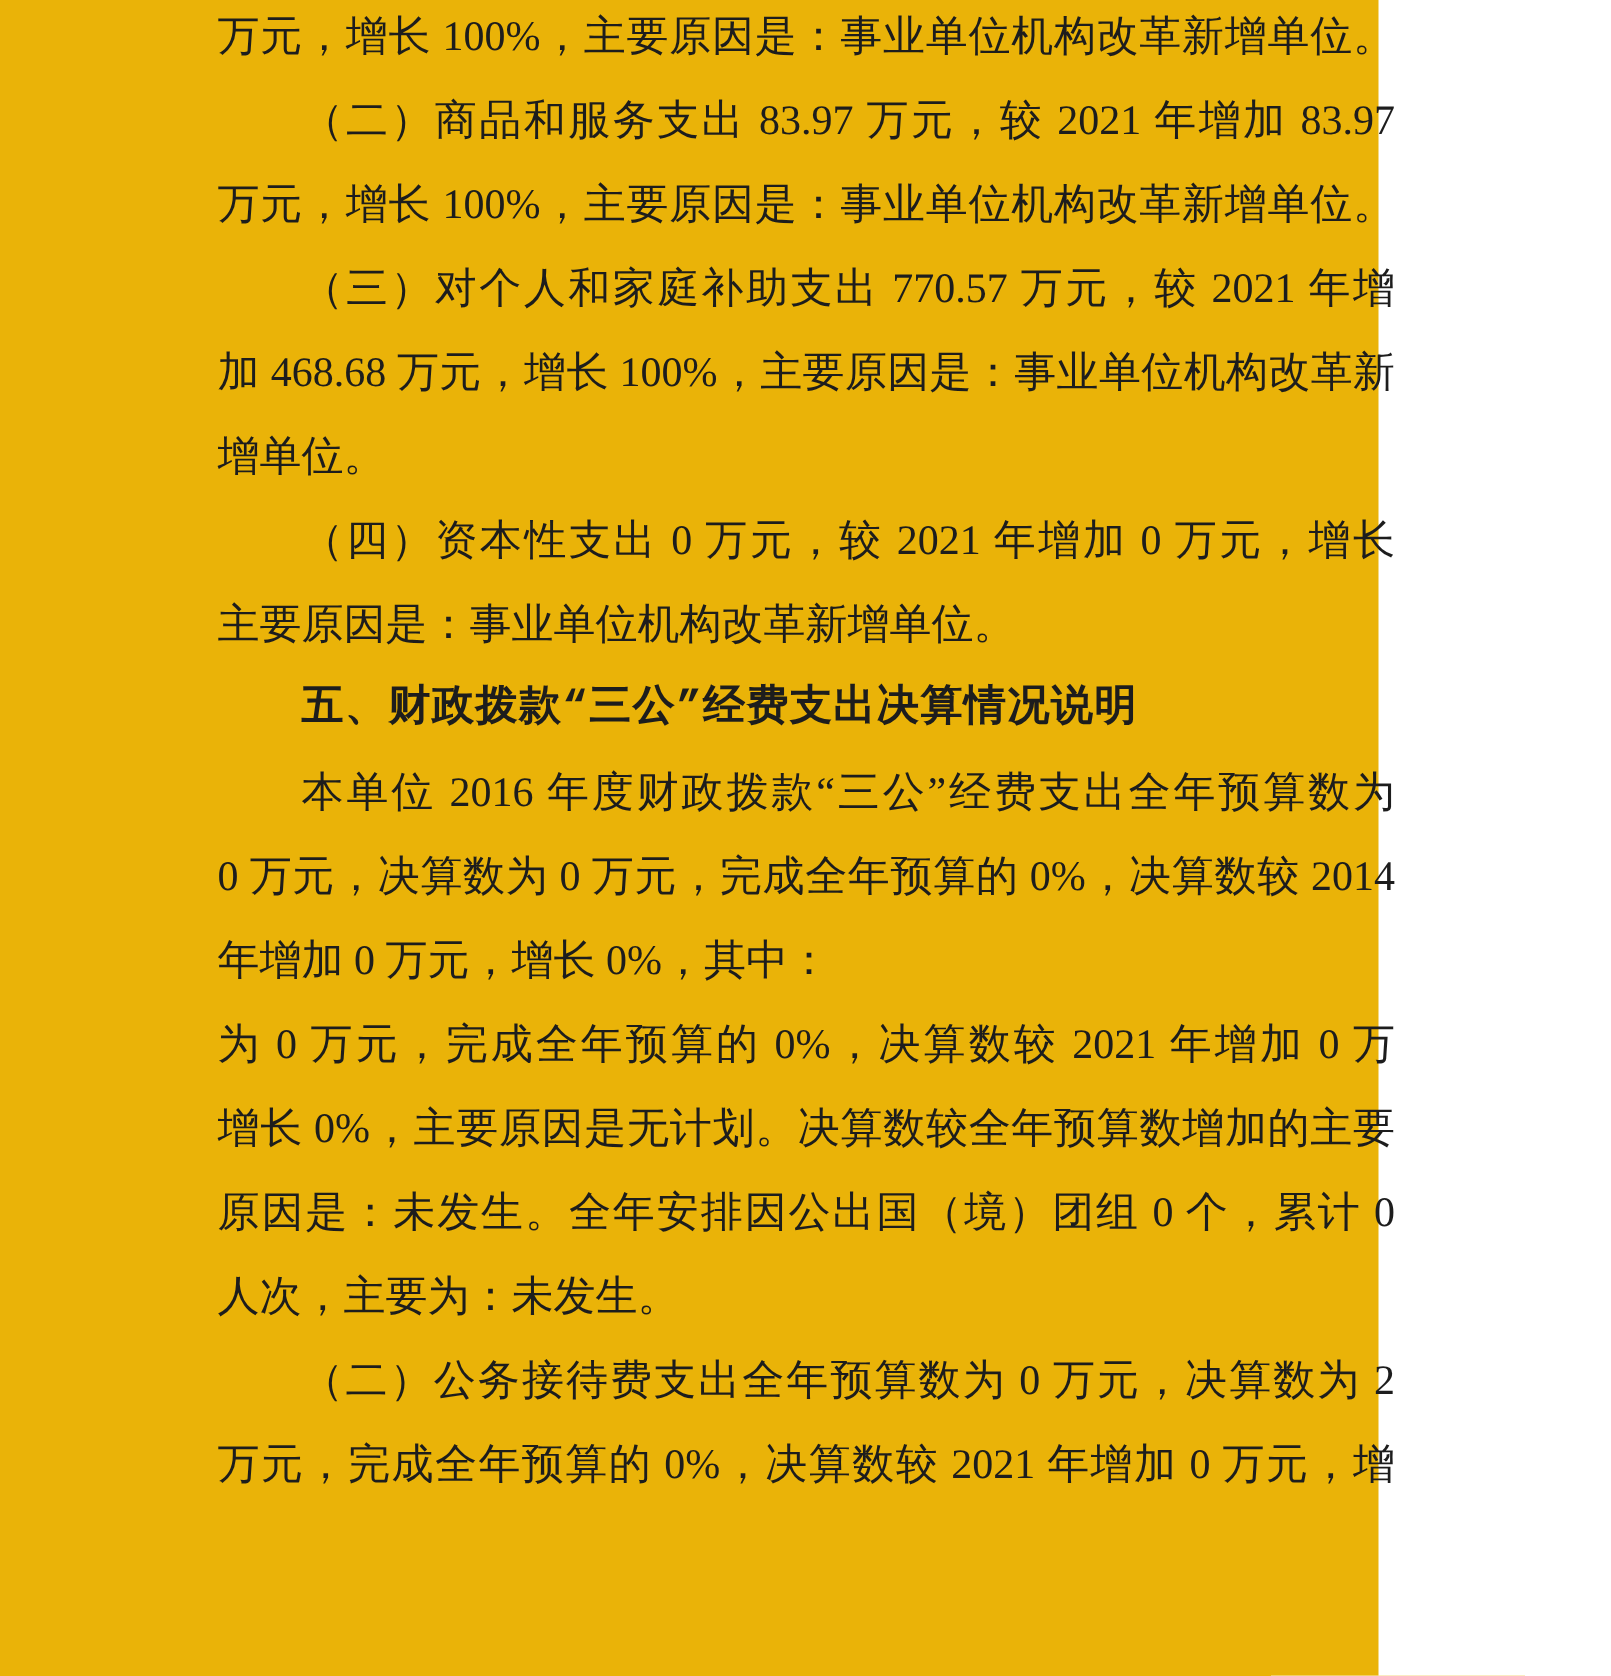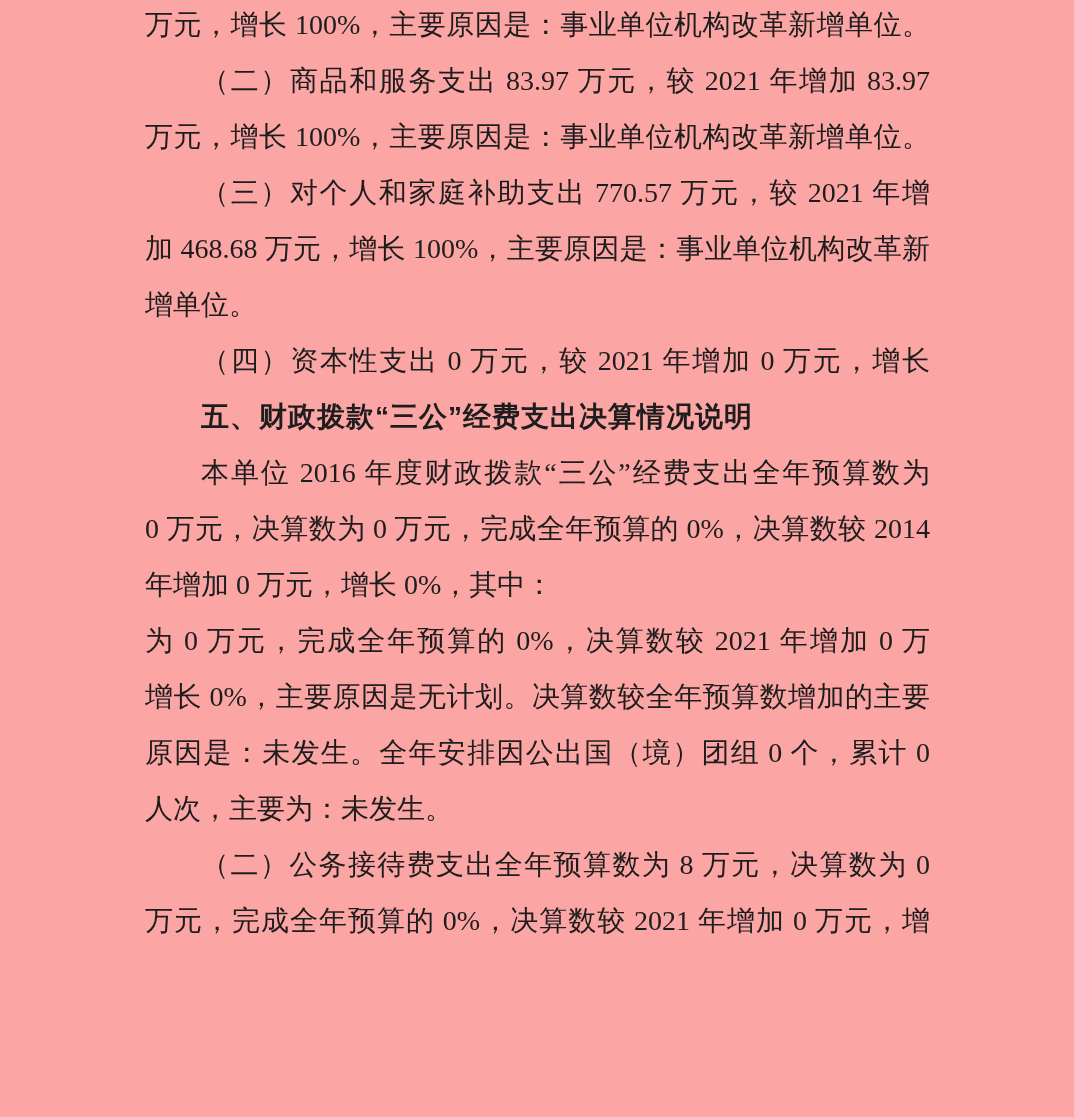--- a/index.html
+++ b/index.html
@@ -6,23 +6,23 @@
     margin: 0;
     padding: 0;
     width: 1074px;
     height: 1117px;
     overflow: hidden;
     background: #ffffff;
   }
   .page {
     position: absolute;
     left: 0; top: 0;
-    width: 1074px;
+    width: 919px;
     height: 1117px;
-    background: #fca5a5;
+    background: #eab308;
   }
   .textcol {
     position: absolute;
     left: 145px;
     top: -3px;
     width: 785px;
     font-family: "Liberation Serif", "DejaVu Serif", serif;
     font-size: 28px;
     line-height: 56px;
     color: #1d1d1d;
@@ -34,41 +34,42 @@
   
   .j {
     text-align: justify;
     text-align-last: justify;
     text-justify: inter-character;
   }
   .ind {
     padding-left: 56px; 
   }
   .heading {
-    font-family: Liberation Sans, sans-serif;
+    font-family: Liberation Mono, monospace;
     font-weight: bold;
     letter-spacing: 1px;
   }
 </style>
 </head>
 <body>
 
 <div class="page">
   <div class="textcol">
     <div class="line j">万元，增长 100%，主要原因是：事业单位机构改革新增单位。</div>
     <div class="line j ind">（二）商品和服务支出 83.97 万元，较 2021 年增加 83.97</div>
     <div class="line j">万元，增长 100%，主要原因是：事业单位机构改革新增单位。</div>
     <div class="line j ind">（三）对个人和家庭补助支出 770.57 万元，较 2021 年增</div>
     <div class="line j">加 468.68 万元，增长 100%，主要原因是：事业单位机构改革新</div>
     <div class="line">增单位。</div>
     <div class="line j ind">（四）资本性支出 0 万元，较 2021 年增加 0 万元，增长 0%，</div>
+    <div class="line">主要原因是：事业单位机构改革新增单位。</div>
     <div class="line ind heading">五、财政拨款“三公”经费支出决算情况说明</div>
     <div class="line j ind">本单位 2016 年度财政拨款“三公”经费支出全年预算数为</div>
     <div class="line j">0 万元，决算数为 0 万元，完成全年预算的 0%，决算数较 2014</div>
     <div class="line">年增加 0 万元，增长 0%，其中：</div>
     <div class="line j">为 0 万元，完成全年预算的 0%，决算数较 2021 年增加 0 万元，</div>
     <div class="line j">增长 0%，主要原因是无计划。决算数较全年预算数增加的主要</div>
     <div class="line j">原因是：未发生。全年安排因公出国（境）团组 0 个，累计 0</div>
     <div class="line">人次，主要为：未发生。</div>
-    <div class="line j ind">（二）公务接待费支出全年预算数为 8 万元，决算数为 0</div>
+    <div class="line j ind">（二）公务接待费支出全年预算数为 0 万元，决算数为 2</div>
     <div class="line j">万元，完成全年预算的 0%，决算数较 2021 年增加 0 万元，增长</div>
   </div>
 </div>
 
 </body></html>

